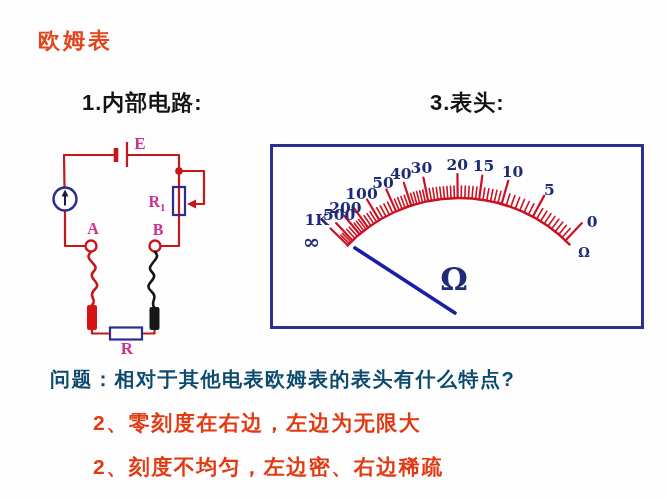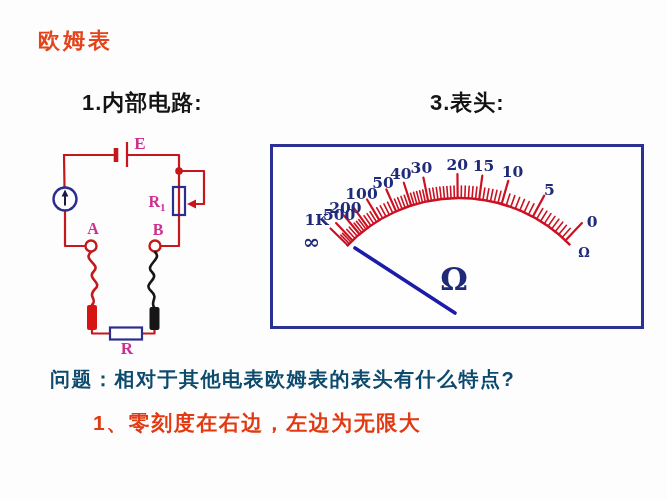--- a/index.html
+++ b/index.html
@@ -170,15 +170,16 @@
         <text x="276.4654751379665" y="42.395962647788764" text-anchor="middle" dominant-baseline="central" font-size="15.5" font-weight="bold" fill="#1f2a78">5</text>
         <line x1="292.41961740225435" y1="93.45712224150033" x2="308.9401272189044" y2="76.04813733720542" stroke="#cc1122" stroke-width="2.2" stroke-linecap="round"></line>
         <text x="319.09253381217025" y="74.81033128164782" text-anchor="middle" dominant-baseline="central" font-size="15.5" font-weight="bold" fill="#1f2a78">0</text>
         <line x1="82" y1="101" x2="182" y2="166" stroke="#1c1caa" stroke-width="3.6" stroke-linecap="round"></line>
         <text x="181" y="132" text-anchor="middle" dominant-baseline="central" font-size="31" font-weight="bold" fill="#1f2a78">Ω</text>
         <text x="311" y="105" text-anchor="middle" dominant-baseline="central" font-size="13" font-weight="bold" fill="#1f2a78">Ω</text>
       </svg>
   </div>
 
   <div class="question">问题：相对于其他电表欧姆表的表头有什么特点?</div>
-  <div class="answer a1">1、零刻度在右边，左边为无限大</div>
+  <div class="answer a1">2、零刻度在右边，左边为无限大</div>
+  <div class="answer a2">2、刻度不均匀，左边密、右边稀疏</div>
 
 </div>
 
 </body></html>

